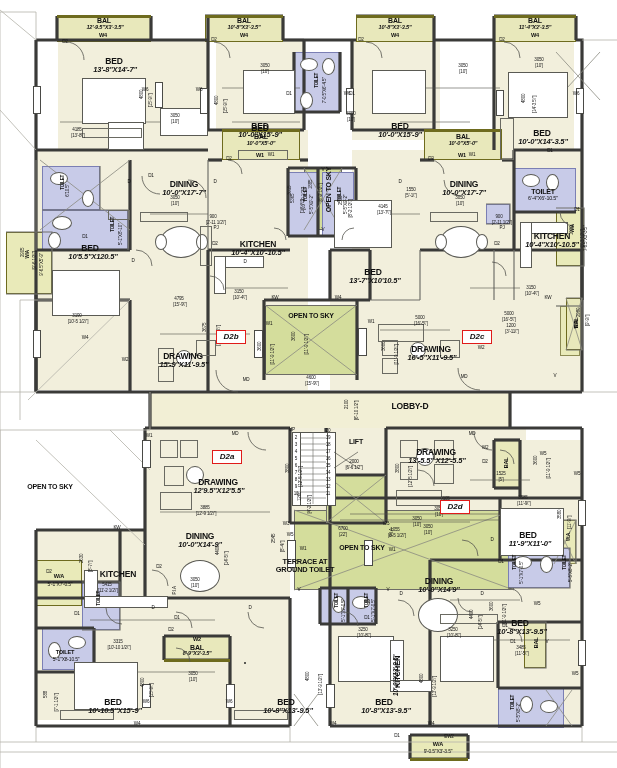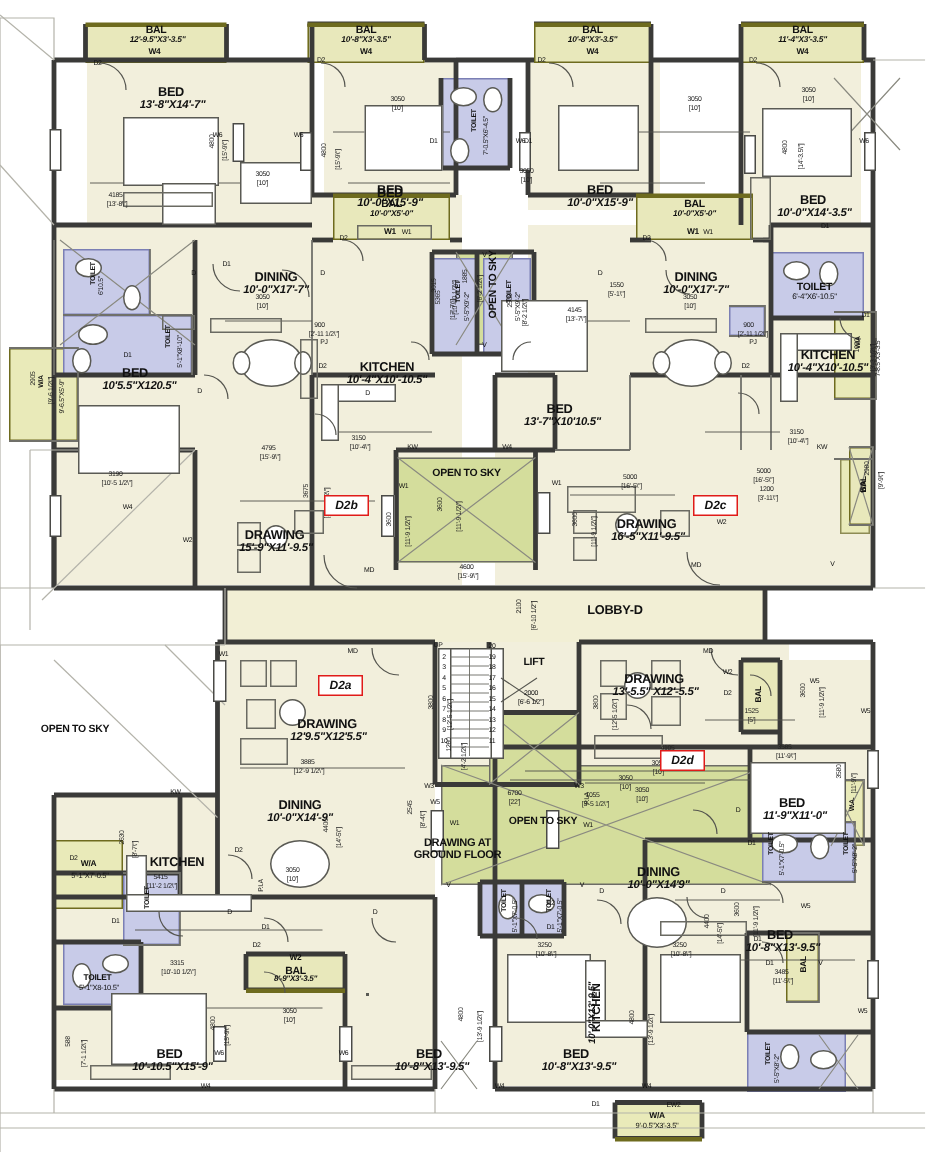--- a/index.html
+++ b/index.html
@@ -617,22 +617,22 @@
   <div class="lab tiny" style="left:408px;top:749px;width:60px;font-size:5px;">9'-0.5"X3'-3.5"</div>
 
   <div class="lab tiny rot90" style="left:556px;top:534px;width:26px;font-weight:bold;">W.A.</div>
   <div class="lab tiny rot90" style="left:564px;top:322px;width:26px;font-weight:bold;">W/A</div>
 
   <div class="lab small rot90" style="left:294px;top:186px;width:70px;font-size:7px;">OPEN TO SKY</div>
   <div class="lab small" style="left:275px;top:312px;width:72px;font-size:7px;">OPEN TO SKY</div>
   <div class="lab small" style="left:14px;top:483px;width:72px;font-size:7px;">OPEN TO SKY</div>
   <div class="lab small" style="left:326px;top:544px;width:72px;font-size:7px;">OPEN TO SKY</div>
 
-  <div class="lab small" style="left:262px;top:558px;width:86px;font-size:7.4px;">DRAWING AT</div>
-  <div class="lab small" style="left:256px;top:566px;width:98px;font-size:7.4px;">GROUND FLOOR</div>
+  <div class="lab small" style="left:262px;top:558px;width:86px;font-size:7.4px;">TERRACE AT</div>
+  <div class="lab small" style="left:256px;top:566px;width:98px;font-size:7.4px;">GROUND TOILET</div>
 
   <div class="lab rmname" style="left:378px;top:402px;width:64px;">LOBBY-D</div>
   <div class="lab small" style="left:336px;top:438px;width:40px;font-size:7px;">LIFT</div>
   <div class="lab tiny" style="left:334px;top:460px;width:40px;">2000</div>
   <div class="lab tiny" style="left:330px;top:466px;width:48px;">[6'-6 1/2"]</div>
   <div class="lab tiny rot90" style="left:334px;top:402px;width:26px;">2100</div>
   <div class="lab tiny rot90" style="left:340px;top:408px;width:34px;">[6'-10 1/2"]</div>
   <div class="lab tiny" style="left:285px;top:428px;width:14px;">UP</div>
 
   <div class="lab tiny" style="left:292px;top:436px;width:8px;">2</div>

